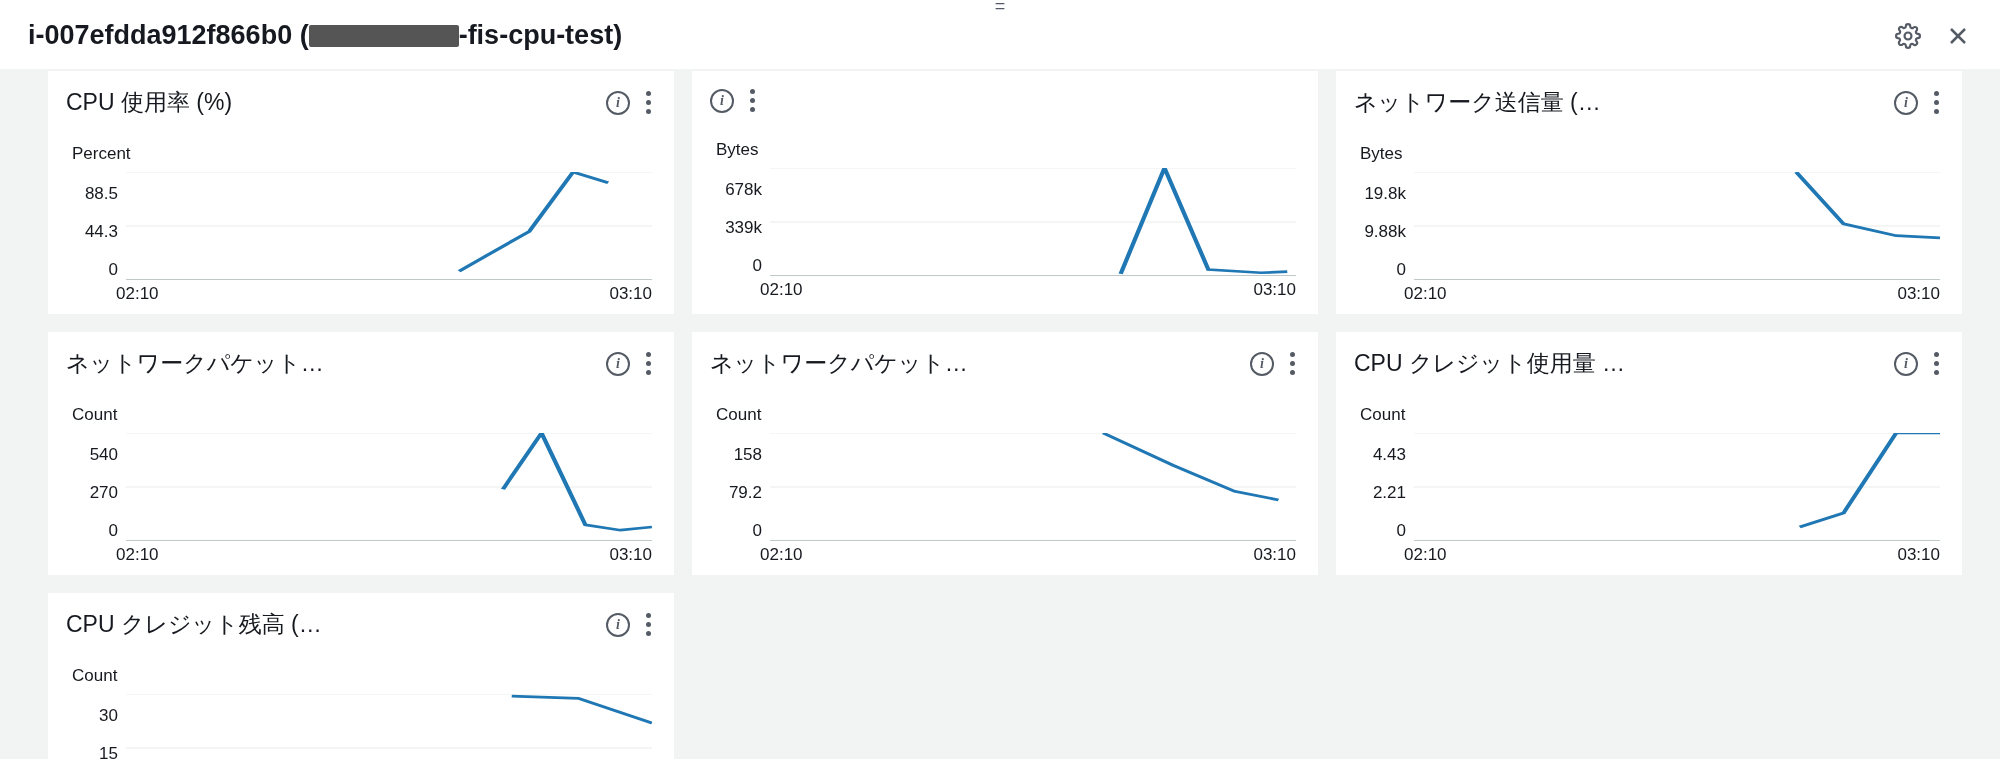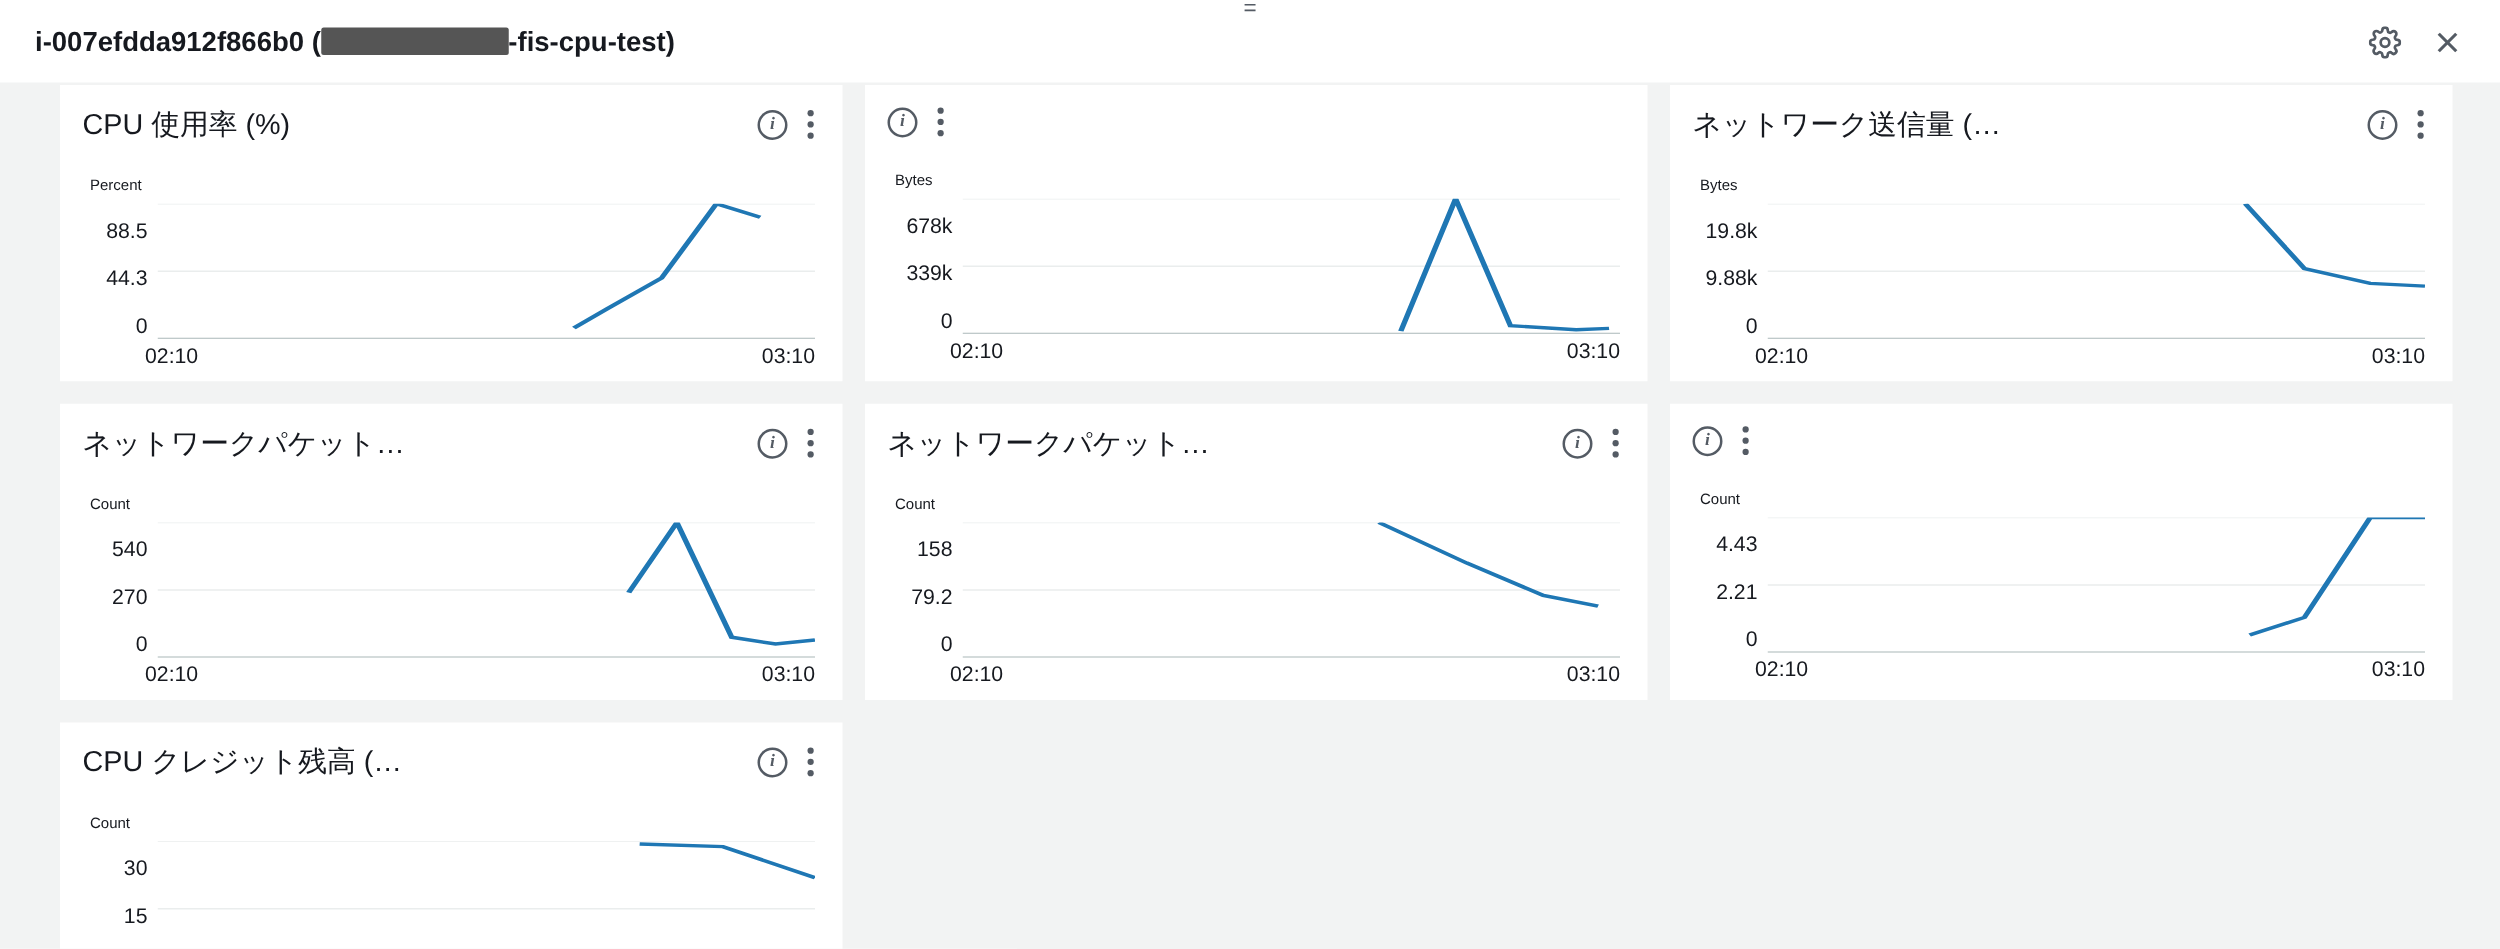--- a/index.html
+++ b/index.html
@@ -19,21 +19,21 @@
     line-height: 12px;
     height: 12px;
     user-select: none;
   }
   .header {
     display: flex;
     align-items: center;
     padding: 8px 28px 18px 28px;
   }
   .header-title {
-    font-size: 22px;
+    font-size: 27px;
     font-weight: 700;
     color: #16191f;
     flex: 1;
     white-space: nowrap;
     overflow: hidden;
     text-overflow: ellipsis;
   }
   .header-title .redact {
     display: inline-block;
     width: 150px;
@@ -105,21 +105,21 @@
     align-items: center;
     gap: 4px;
     cursor: pointer;
     flex-shrink: 0;
     padding: 2px 0;
   }
   .kebab span {
     width: 5px; height: 5px; background: #545b64; border-radius: 50%;
   }
   .unit {
-    font-size: 12px;
+    font-size: 17px;
     color: #16191f;
     margin-bottom: 8px;
     margin-left: 6px;
   }
   .plot {
     position: relative;
     height: 130px;
     margin-left: 6px;
   }
   .ylabels {
@@ -344,20 +344,21 @@
       </div>
       <div class="xlabels">
         <span>02:10</span>
           <span>03:10</span>
       </div>
     </div>
   </div>
 
   <div class="card">
     <div class="card-head">
+      <div class="card-title">CPU クレジット使用量 …</div>
       <div class="info-icon">i</div>
       <div class="kebab">
           <span></span>
           <span></span>
           <span></span>
         </div>
     </div>
     <div class="unit">Count</div>
     <div class="plot">
       <div class="ylabels">

